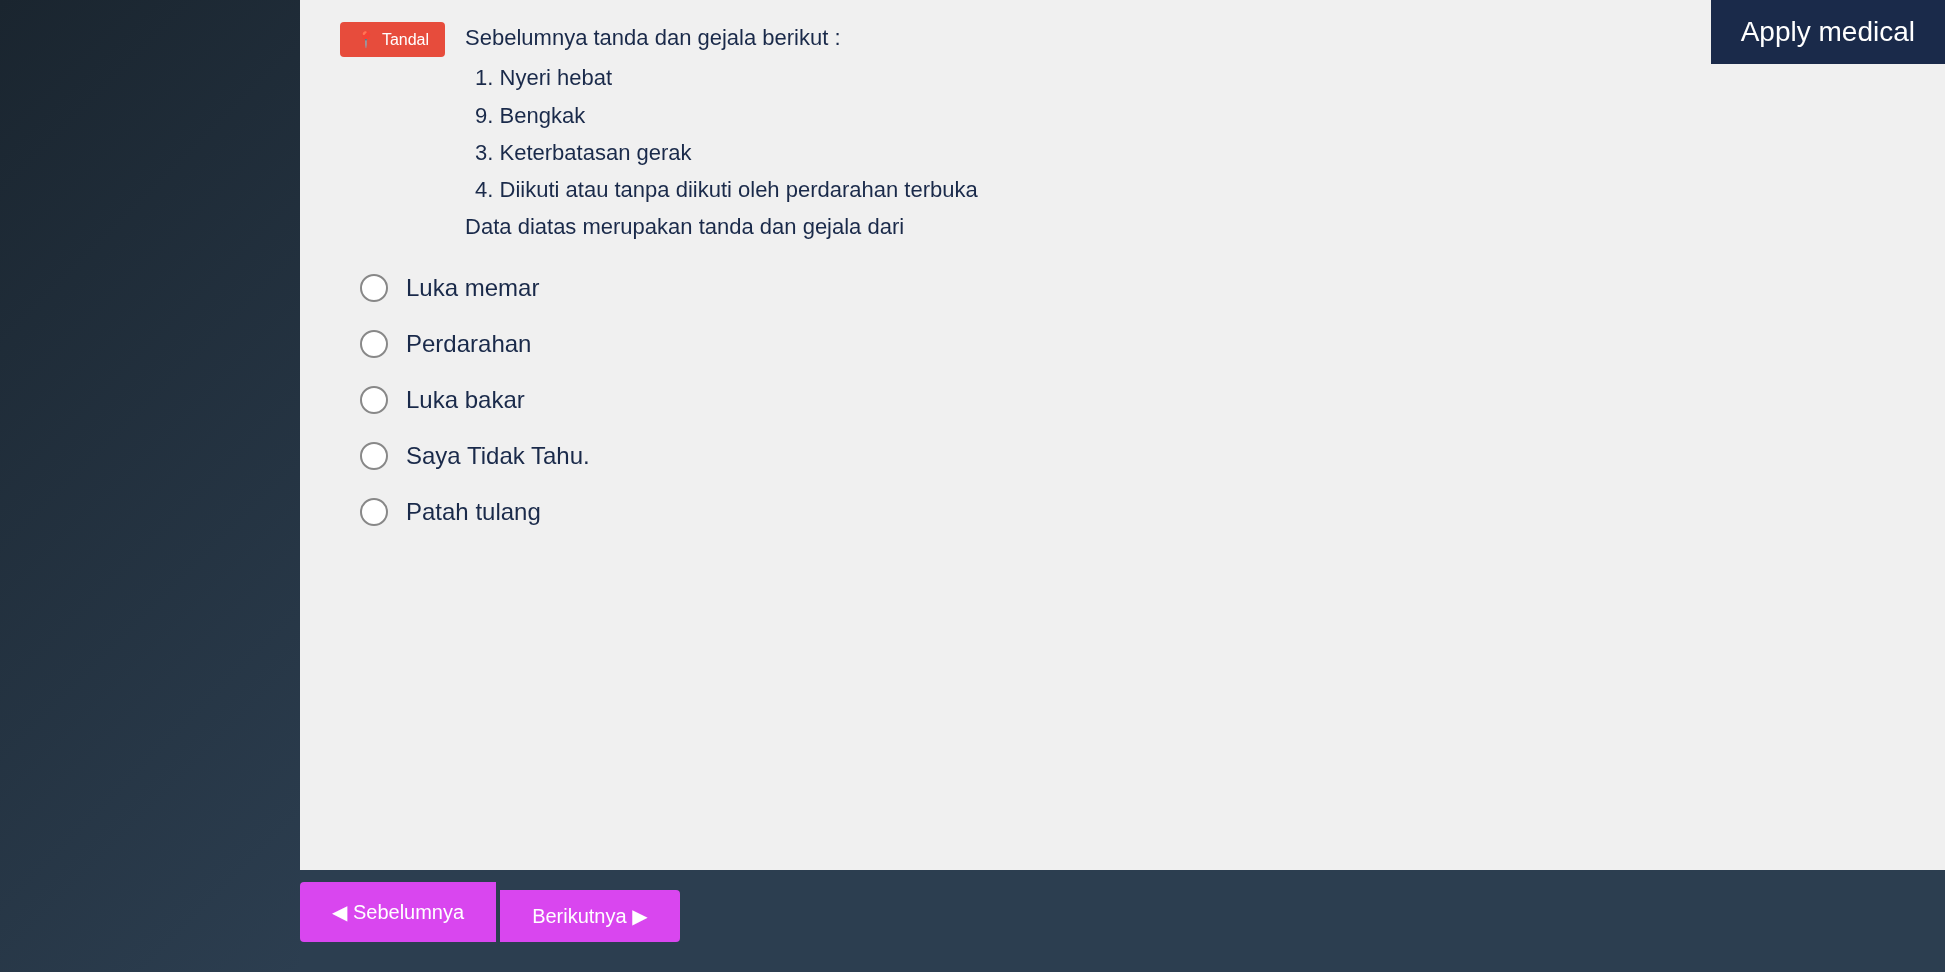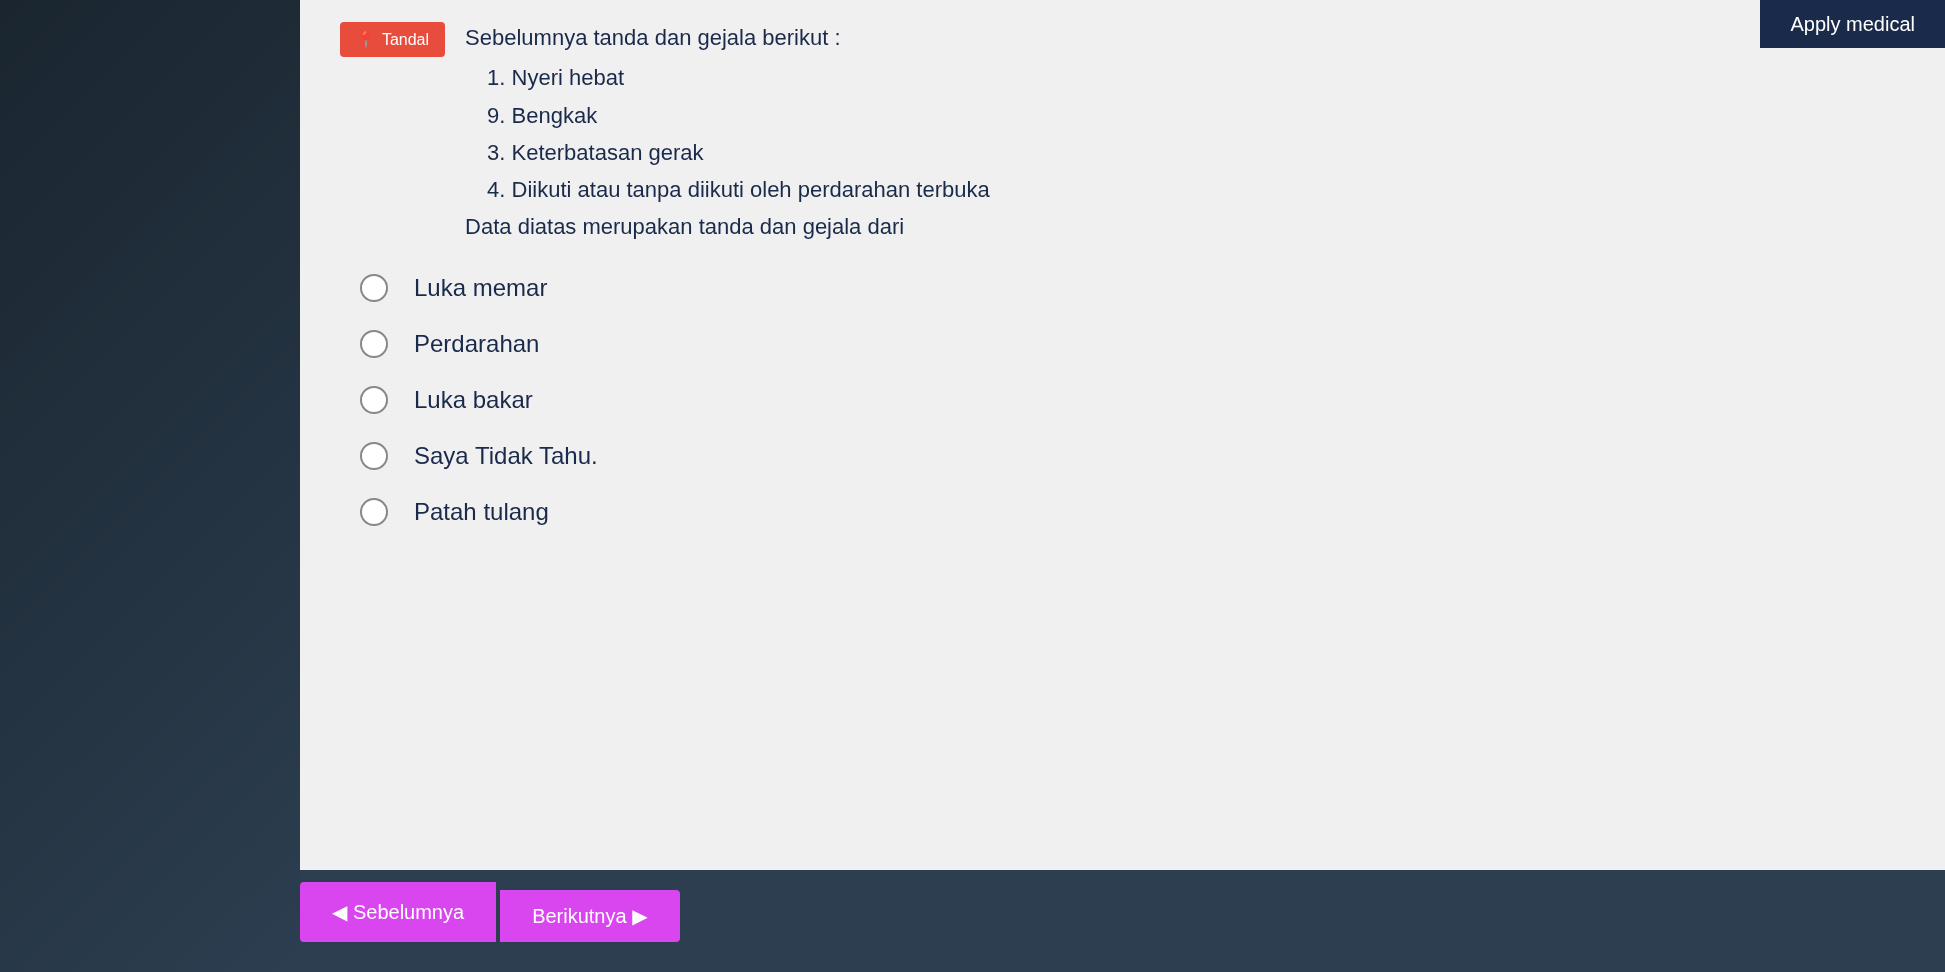--- a/index.html
+++ b/index.html
@@ -63,21 +63,21 @@
       font-size: 22px;
       line-height: 1.6;
     }
 
     .question-text .intro {
       font-size: 22px;
       margin-bottom: 4px;
     }
 
     .question-text .numbered-list {
-      margin-left: 22px;
+      margin-left: 10px;
     }
 
     .question-text .numbered-list p {
       font-size: 22px;
       line-height: 1.7;
     }
 
     .question-text .conclusion {
       font-size: 22px;
       margin-top: 0;
@@ -86,21 +86,21 @@
     .options-container {
       margin-top: 30px;
       padding-left: 20px;
     }
 
     .option-item {
       display: flex;
       align-items: center;
       margin-bottom: 28px;
       cursor: pointer;
-      gap: 26px;
+      gap: 18px;
     }
 
     .radio-circle {
       width: 28px;
       height: 28px;
       border-radius: 50%;
       border: 2px solid #888;
       background: white;
       flex-shrink: 0;
       display: flex;
@@ -144,23 +144,23 @@
     }
 
     .apply-medical-button {
       position: absolute;
       top: 0;
       right: 0;
       background: #1a2a4a;
       color: white;
       border: none;
       padding: 20px 30px;
-      font-size: 20px;
-      cursor: pointer;
-      height: 48px;
+      font-size: 28px;
+      cursor: pointer;
+      height: 64px;
       display: flex;
       align-items: center;
     }
   </style>
 </head>
 <body>
 
 <div class="dark-overlay-left"></div>
 
 <div class="main-content">

